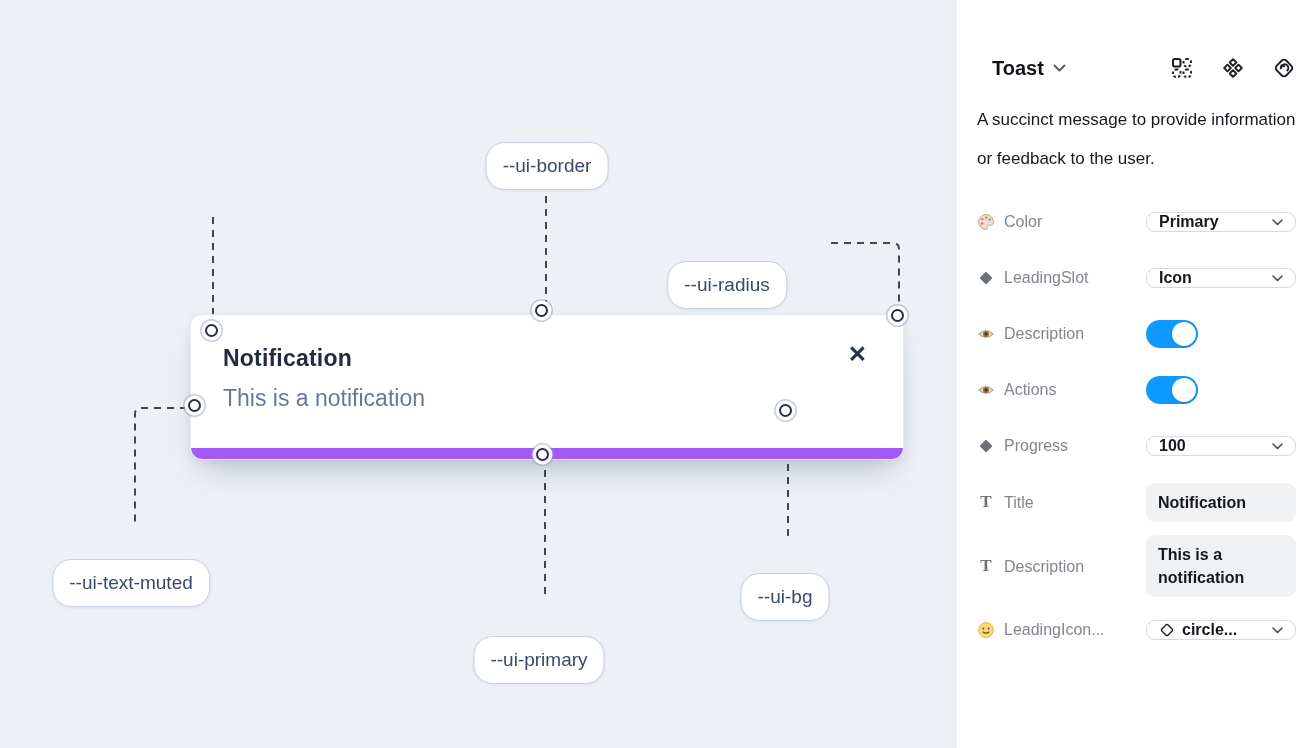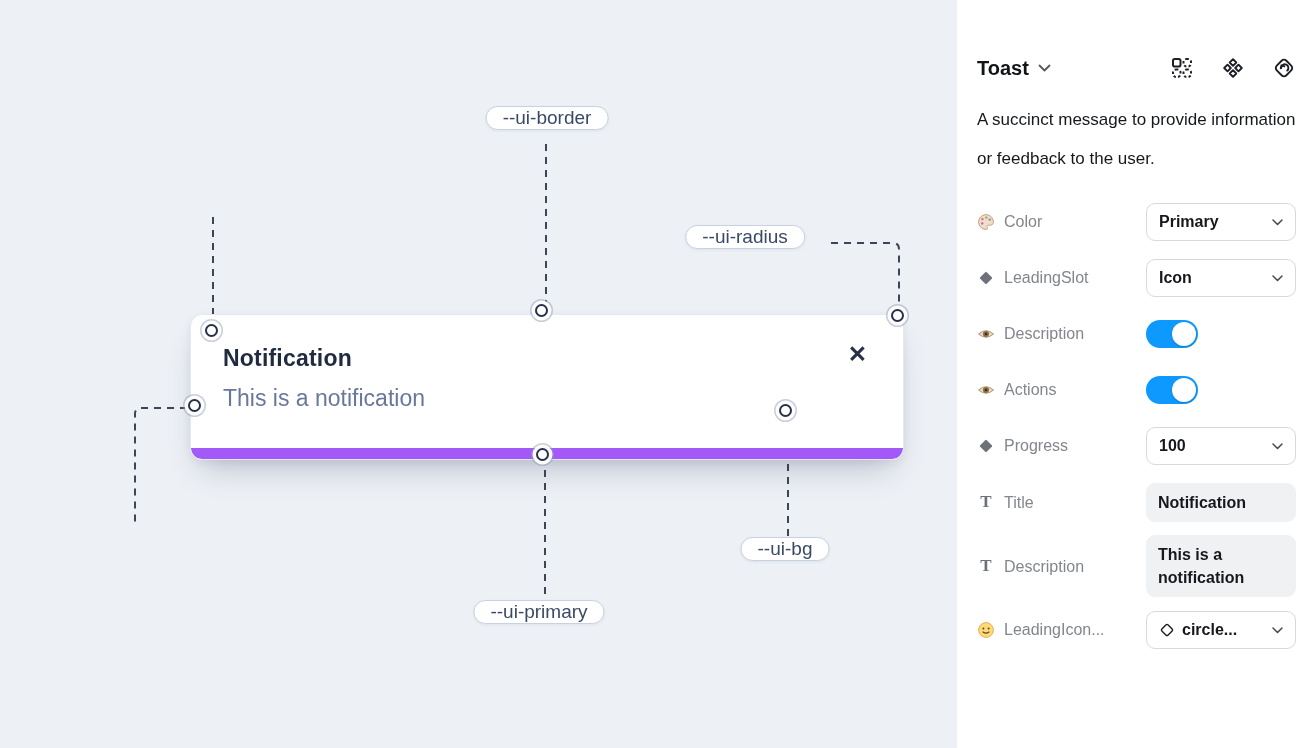--- a/index.html
+++ b/index.html
@@ -6,22 +6,23 @@
   html,body { width:1312px; height:748px; overflow:hidden; }
   body { font-family:"Liberation Sans", sans-serif; background:#edf0f5; position:relative; }
 
   
   .canvas { position:absolute; left:0; top:0; width:957px; height:748px; background:#edf0f5; }
   .lines  { position:absolute; left:0; top:0; width:957px; height:748px; pointer-events:none; }
 
   .var-pill {
     position:absolute; transform:translateX(-50%);
     background:#ffffff; border:1.5px solid #c7d2e0; border-radius:19px;
-    padding:0 16px; font-size:19px; color:#3a4a66; white-space:nowrap;
+    padding:12px 16px; font-size:19px; color:#3a4a66; white-space:nowrap;
     box-shadow:0 1px 3px rgba(60,75,100,.08);
+    margin-top:36px;
   }
 
   .toast-card {
     position:absolute; left:190px; top:314px; width:714px; height:146px;
     background:#ffffff; border:1px solid #e4e9f1; border-radius:12px;
     box-shadow:0 18px 30px -12px rgba(40,55,90,.28), 0 3px 8px rgba(40,55,90,.07);
     padding:30px 36px 0 32px; overflow:hidden;
   }
   .toast-title { font-size:23px; font-weight:700; color:#212b40; letter-spacing:.2px; }
   .toast-desc  { margin-top:13px; font-size:23px; font-weight:400; color:#69789a; }
@@ -32,42 +33,42 @@
 
   .dot {
     position:absolute; width:13px; height:13px; border-radius:50%;
     background:#ffffff; border:2.5px solid #273048;
     box-shadow:0 0 0 3.5px rgba(255,255,255,.95), 0 0 0 5px rgba(150,160,178,.5);
   }
 
   
   .panel { position:absolute; left:957px; top:0; width:355px; height:748px;
            background:#ffffff; padding:56px 16px 0 20px; }
-  .panel-header { display:flex; align-items:center; }
+  .panel-header { display:flex; align-items:center;margin-left:15px; }
   .panel-title-wrap { display:flex; align-items:center; gap:9px; cursor:pointer; }
   .panel-title { font-size:20px; font-weight:700; color:#111418; }
   .panel-header-icons { margin-left:auto; display:flex; align-items:center; gap:27px; }
   .hicon { width:24px; height:24px; display:block; cursor:pointer; }
 
   .source-row { margin-top:26px; display:flex; align-items:center; gap:12px;
                 font-size:17px; color:#8a8e95; }
   .panel-desc { margin-top:20px; font-size:17px; line-height:39px; color:#15181d; }
 
   .props { margin-top:16px; }
   .prop-row { display:flex; align-items:center; min-height:56px; }
   .prop-row.tall { min-height:72px; }
   .prop-label { display:flex; align-items:flex-end; gap:9px; font-size:16px; color:#82868d;
                 flex:1; min-width:0; white-space:nowrap; overflow:hidden; }
   .prop-label .picon { width:18px; height:18px; flex:0 0 auto; display:block; }
   .t-glyph { font-family:"Liberation Serif", serif; font-weight:700; font-size:17px;
              color:#6d7178; width:18px; text-align:center; }
 
   .control { width:150px; flex:0 0 150px; }
   .select {
-    height:38px; border:1px solid #d7d9de; border-radius:9px; background:#fff;
+    height:20px; border:1px solid #d7d9de; border-radius:9px; background:#fff;
     display:flex; align-items:center; padding:0 12px; cursor:pointer;
     font-size:16px; font-weight:600; color:#16181d; gap:7px;
   }
   .select .sel-text { flex:1; overflow:hidden; text-overflow:ellipsis; white-space:nowrap; }
   .chev { flex:0 0 auto; display:block; }
 
   .toggle { width:52px; height:28px; border-radius:14px; background:var(--toggle,#0d99ff);
             position:relative; cursor:pointer; }
   .toggle .knob { position:absolute; top:2px; left:26px; width:24px; height:24px;
                   border-radius:50%; background:#fff; box-shadow:0 1px 2px rgba(0,0,0,.2); }
@@ -86,21 +87,22 @@
       <path d="M213 217 V322"></path>
       <path d="M546 144 V302"></path>
       <path d="M831 243 H893 Q899 243 899 249 V307"></path>
       <path d="M187 408 H141 Q135 408 135 414 V522"></path>
       <path d="M545 470 V599"></path>
       <path d="M788 425 V536"></path>
     </g>
   </svg>
 
   <div class="var-pill" style="left:547px; top:106px;">--ui-border</div>
-  <div class="var-pill" style="left:745px; top:225px;">--ui-radius</div>
+  <div class="var-pill" style="left:727px; top:225px;">--ui-radius</div>
+  <div class="var-pill" style="left:131px; top:523px;">--ui-text-muted</div>
   <div class="var-pill" style="left:539px; top:600px;text-align:right;">--ui-primary</div>
   <div class="var-pill" style="left:785px; top:537px;">--ui-bg</div>
 
   <div class="toast-card">
     <div class="toast-title">Notification</div>
     <div class="toast-desc">This is a notification</div>
     <span class="toast-close">✕</span>
     <div class="toast-progress"></div>
   </div>
 

